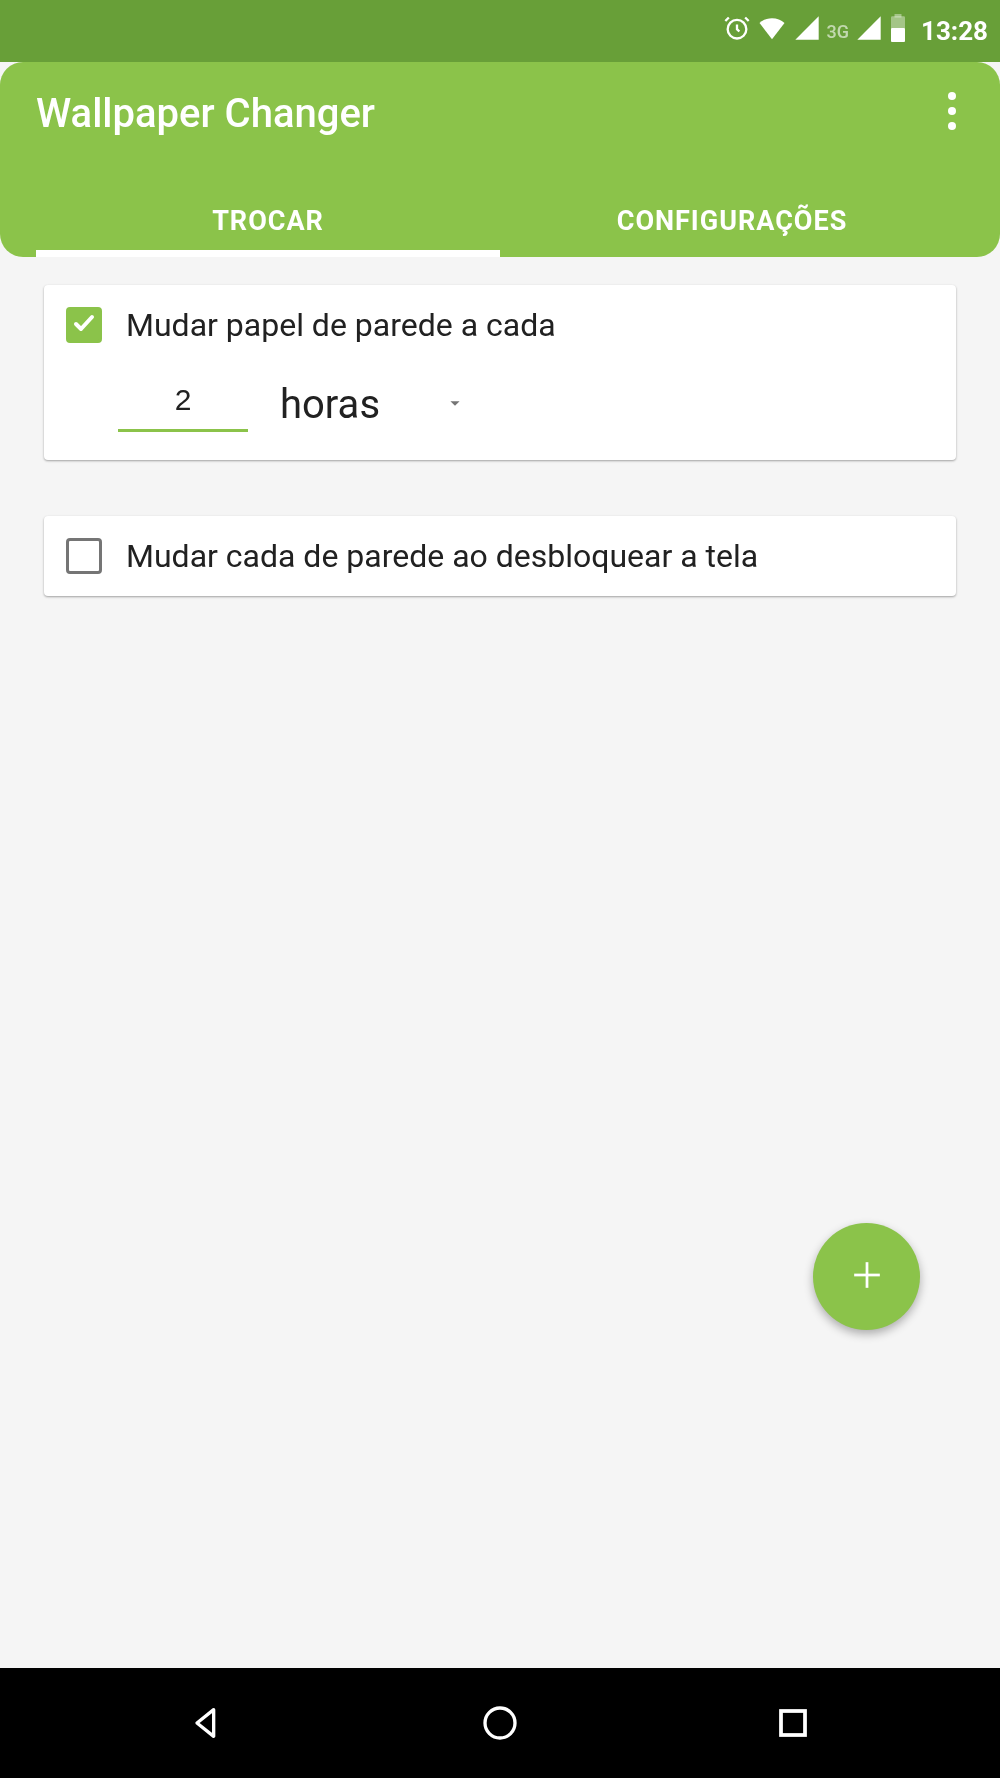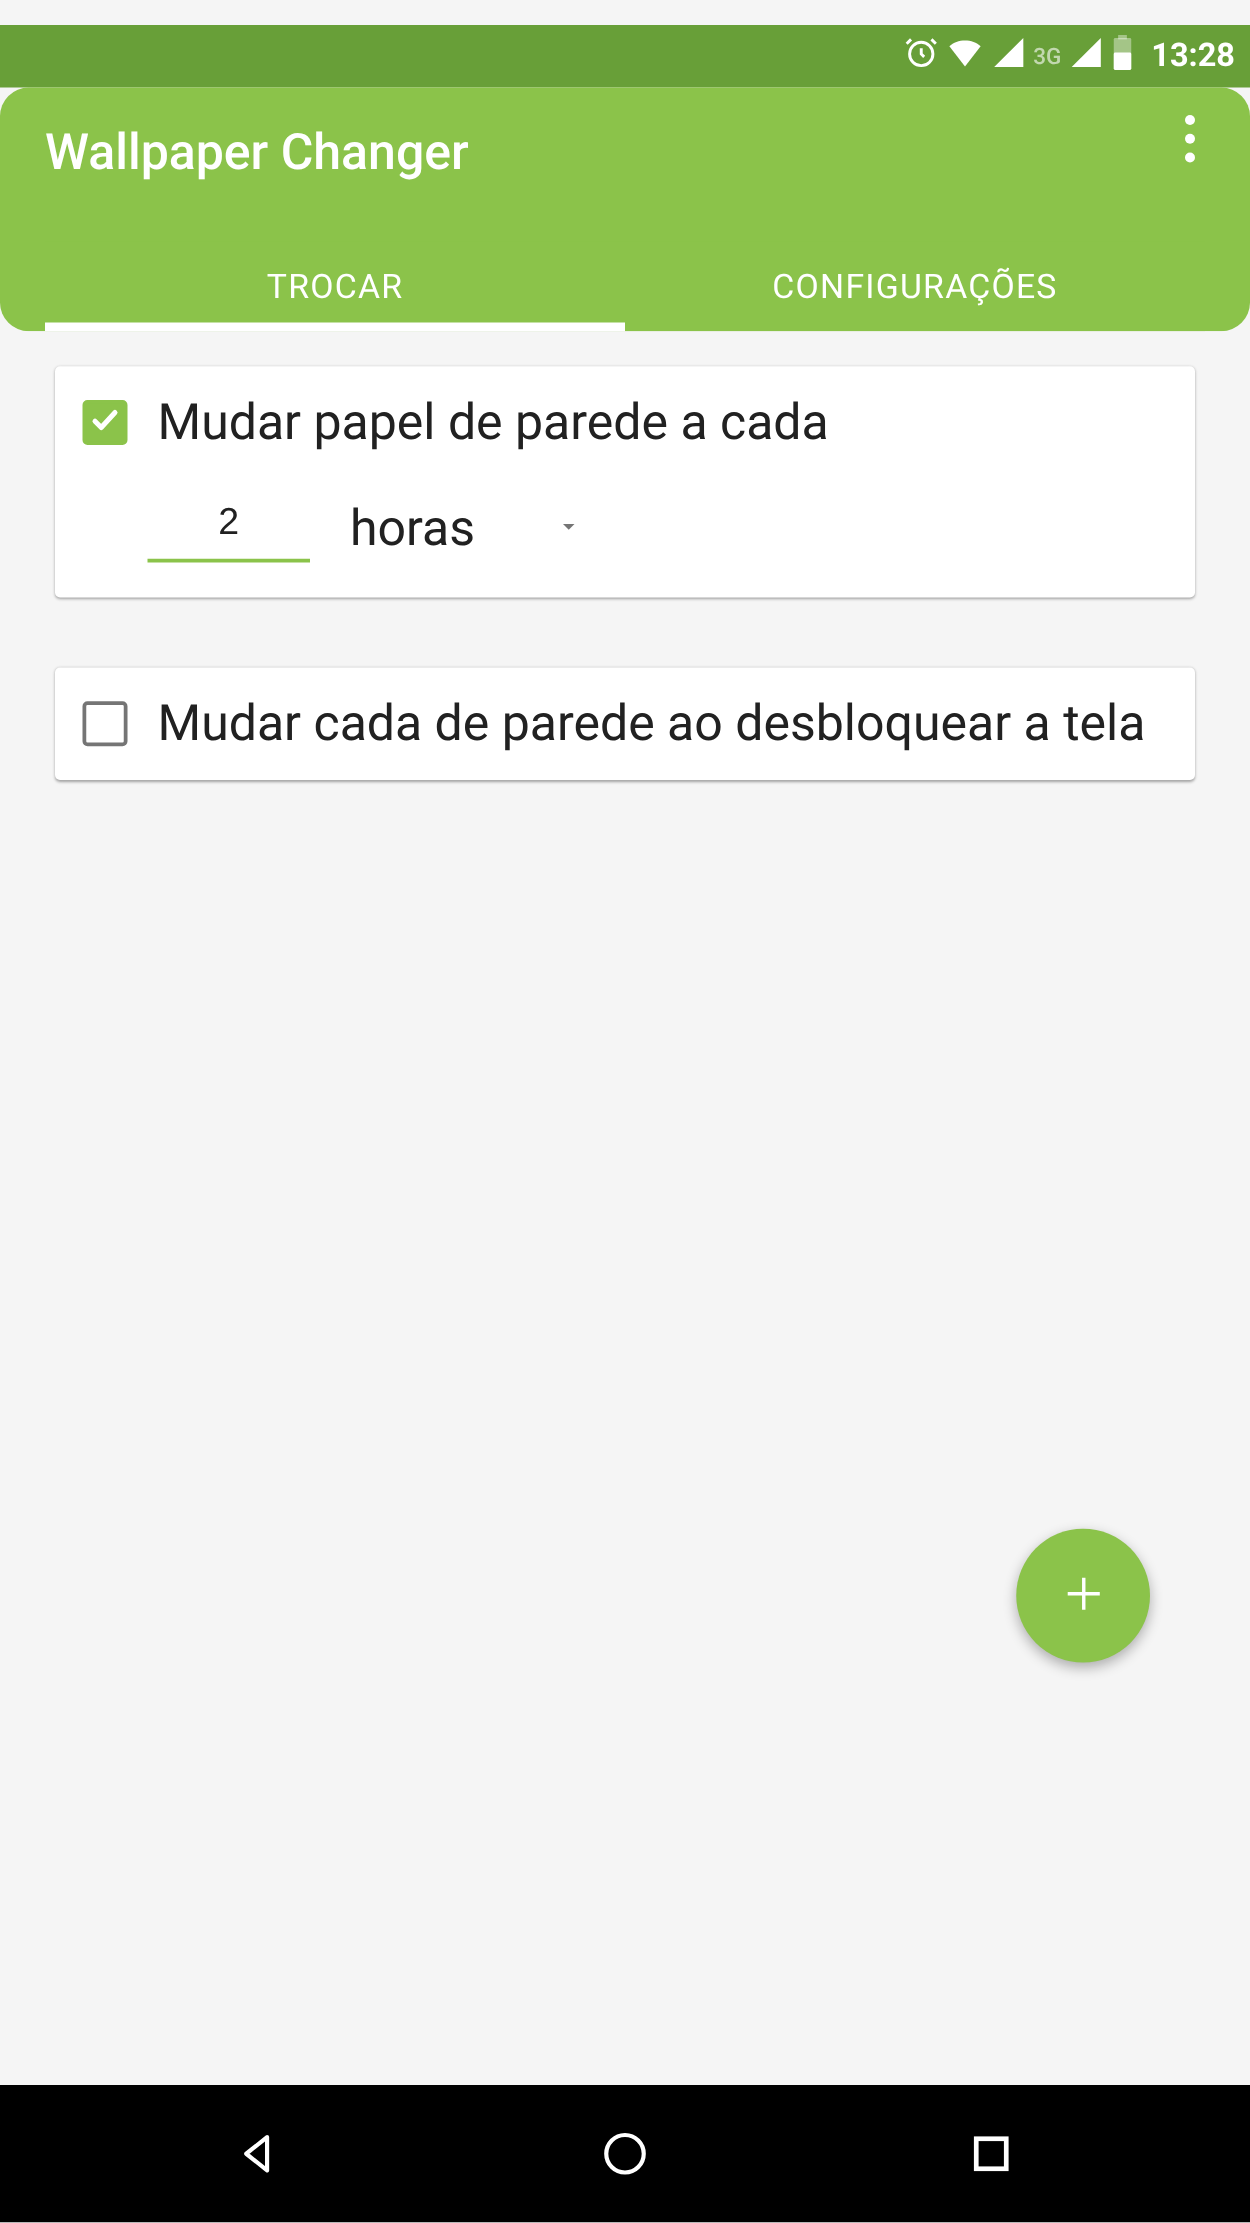--- a/index.html
+++ b/index.html
@@ -6,29 +6,28 @@
     body {
       width: 1000px;
       height: 1778px;
       font-family: Roboto, Arial, sans-serif;
       background: #f5f5f5;
       position: relative;
       overflow: hidden;
     }
     .status-bar {
       background: #689f38;
-      height: 50px;
+      height: 62px;
       display: flex;
       align-items: center;
       justify-content: flex-end;
       padding: 0 12px;
       color: white;
       font-size: 26px;
       gap: 8px;
-      margin-top: 20px;
     }
     .status-icons {
       display: flex;
       align-items: center;
       gap: 6px;
     }
     .status-time {
       font-weight: 700;
       margin-left: 8px;
     }
@@ -45,21 +44,21 @@
     .tabs {
       display: flex;
       margin-top: 48px;
       background: #8bc34a;
     }
     .tab {
       flex: 1;
       text-align: center;
       color: white;
       font-size: 27px;
-      font-weight: 400;
+      font-weight: 700;
       letter-spacing: 1px;
       padding: 20px 0;
       cursor: pointer;
       position: relative;
     }
     .tab.active::after {
       content: '';
       position: absolute;
       bottom: 0;
       left: 0;
@@ -102,21 +101,21 @@
       border-color: #8bc34a;
     }
     .checkmark {
       color: white;
       font-size: 28px;
       font-weight: bold;
       display: none;
     }
     .checkbox.checked .checkmark { display: block; }
     .checkbox-label {
-      font-size: 40px;
+      font-size: 32px;
       color: #212121;
       line-height: 1.25;
     }
     .interval-row {
       display: flex;
       align-items: center;
       margin-top: 32px;
       margin-left: 52px;
       gap: 32px;
       padding-bottom: 8px;

